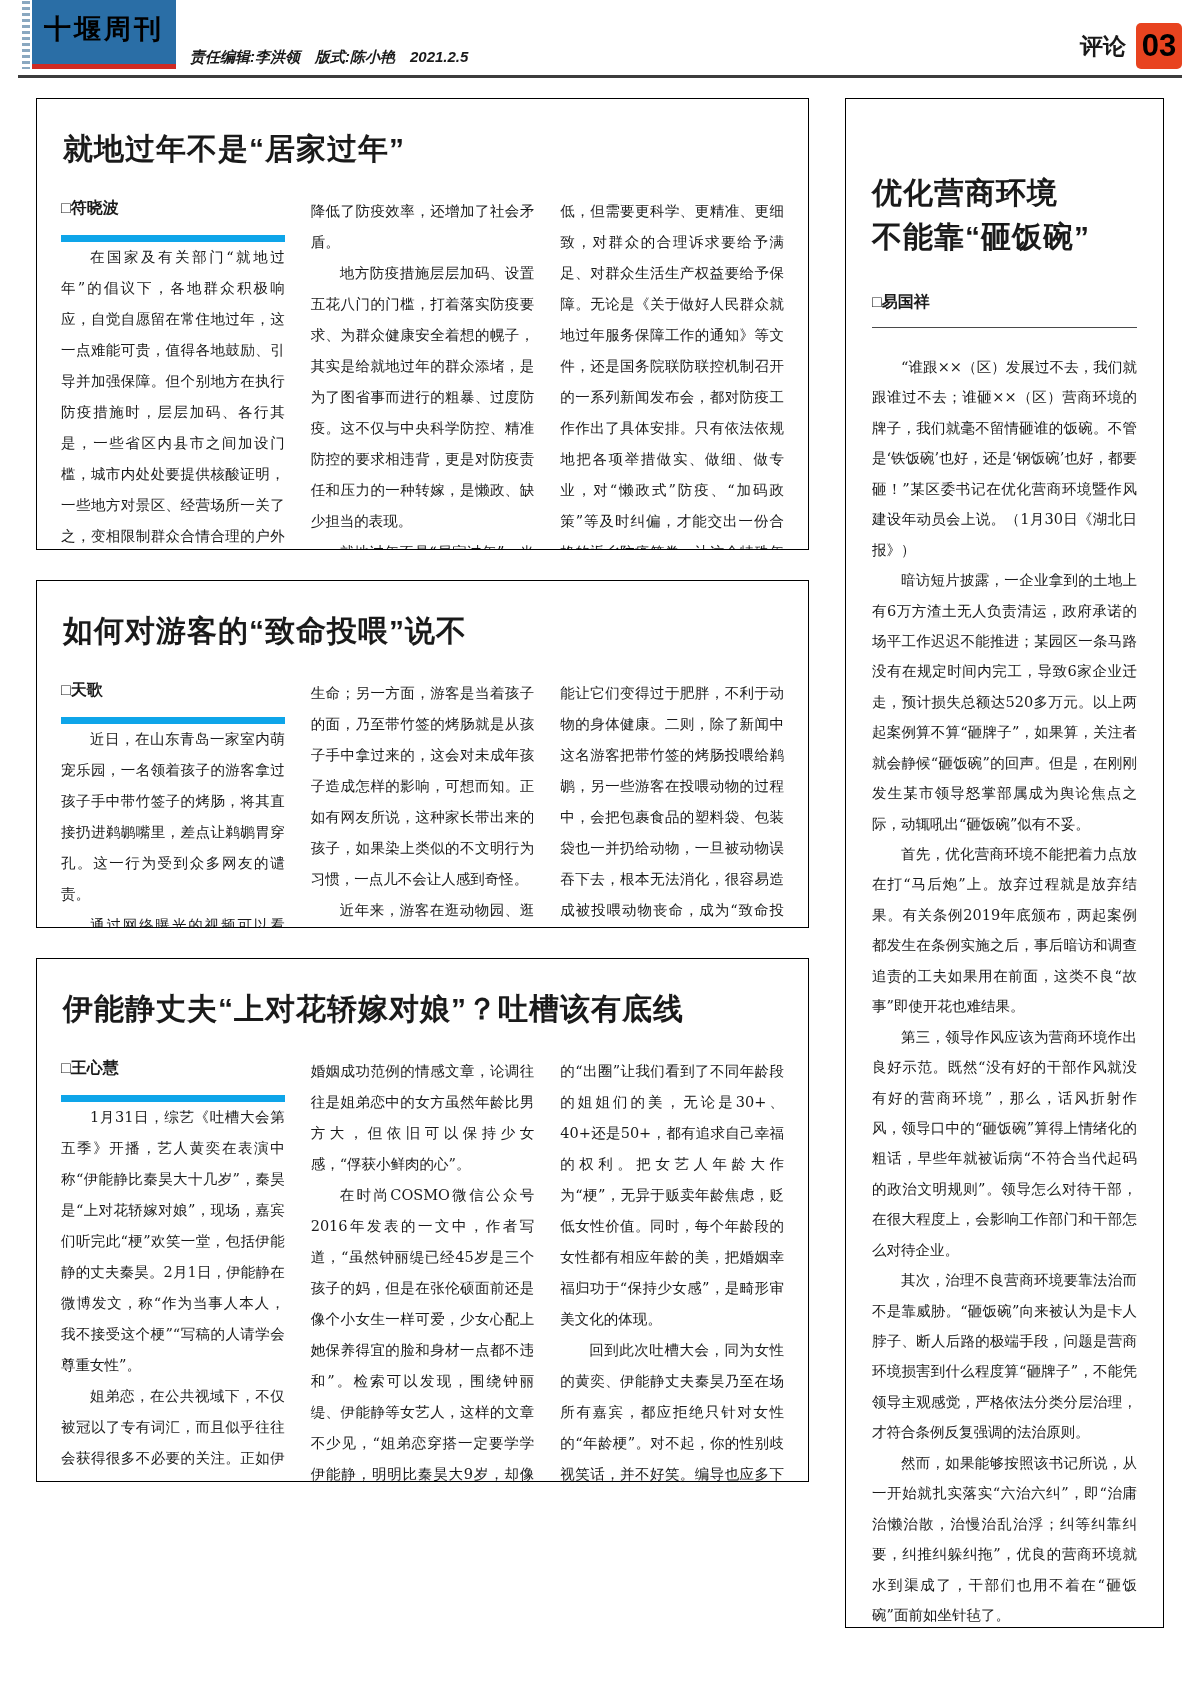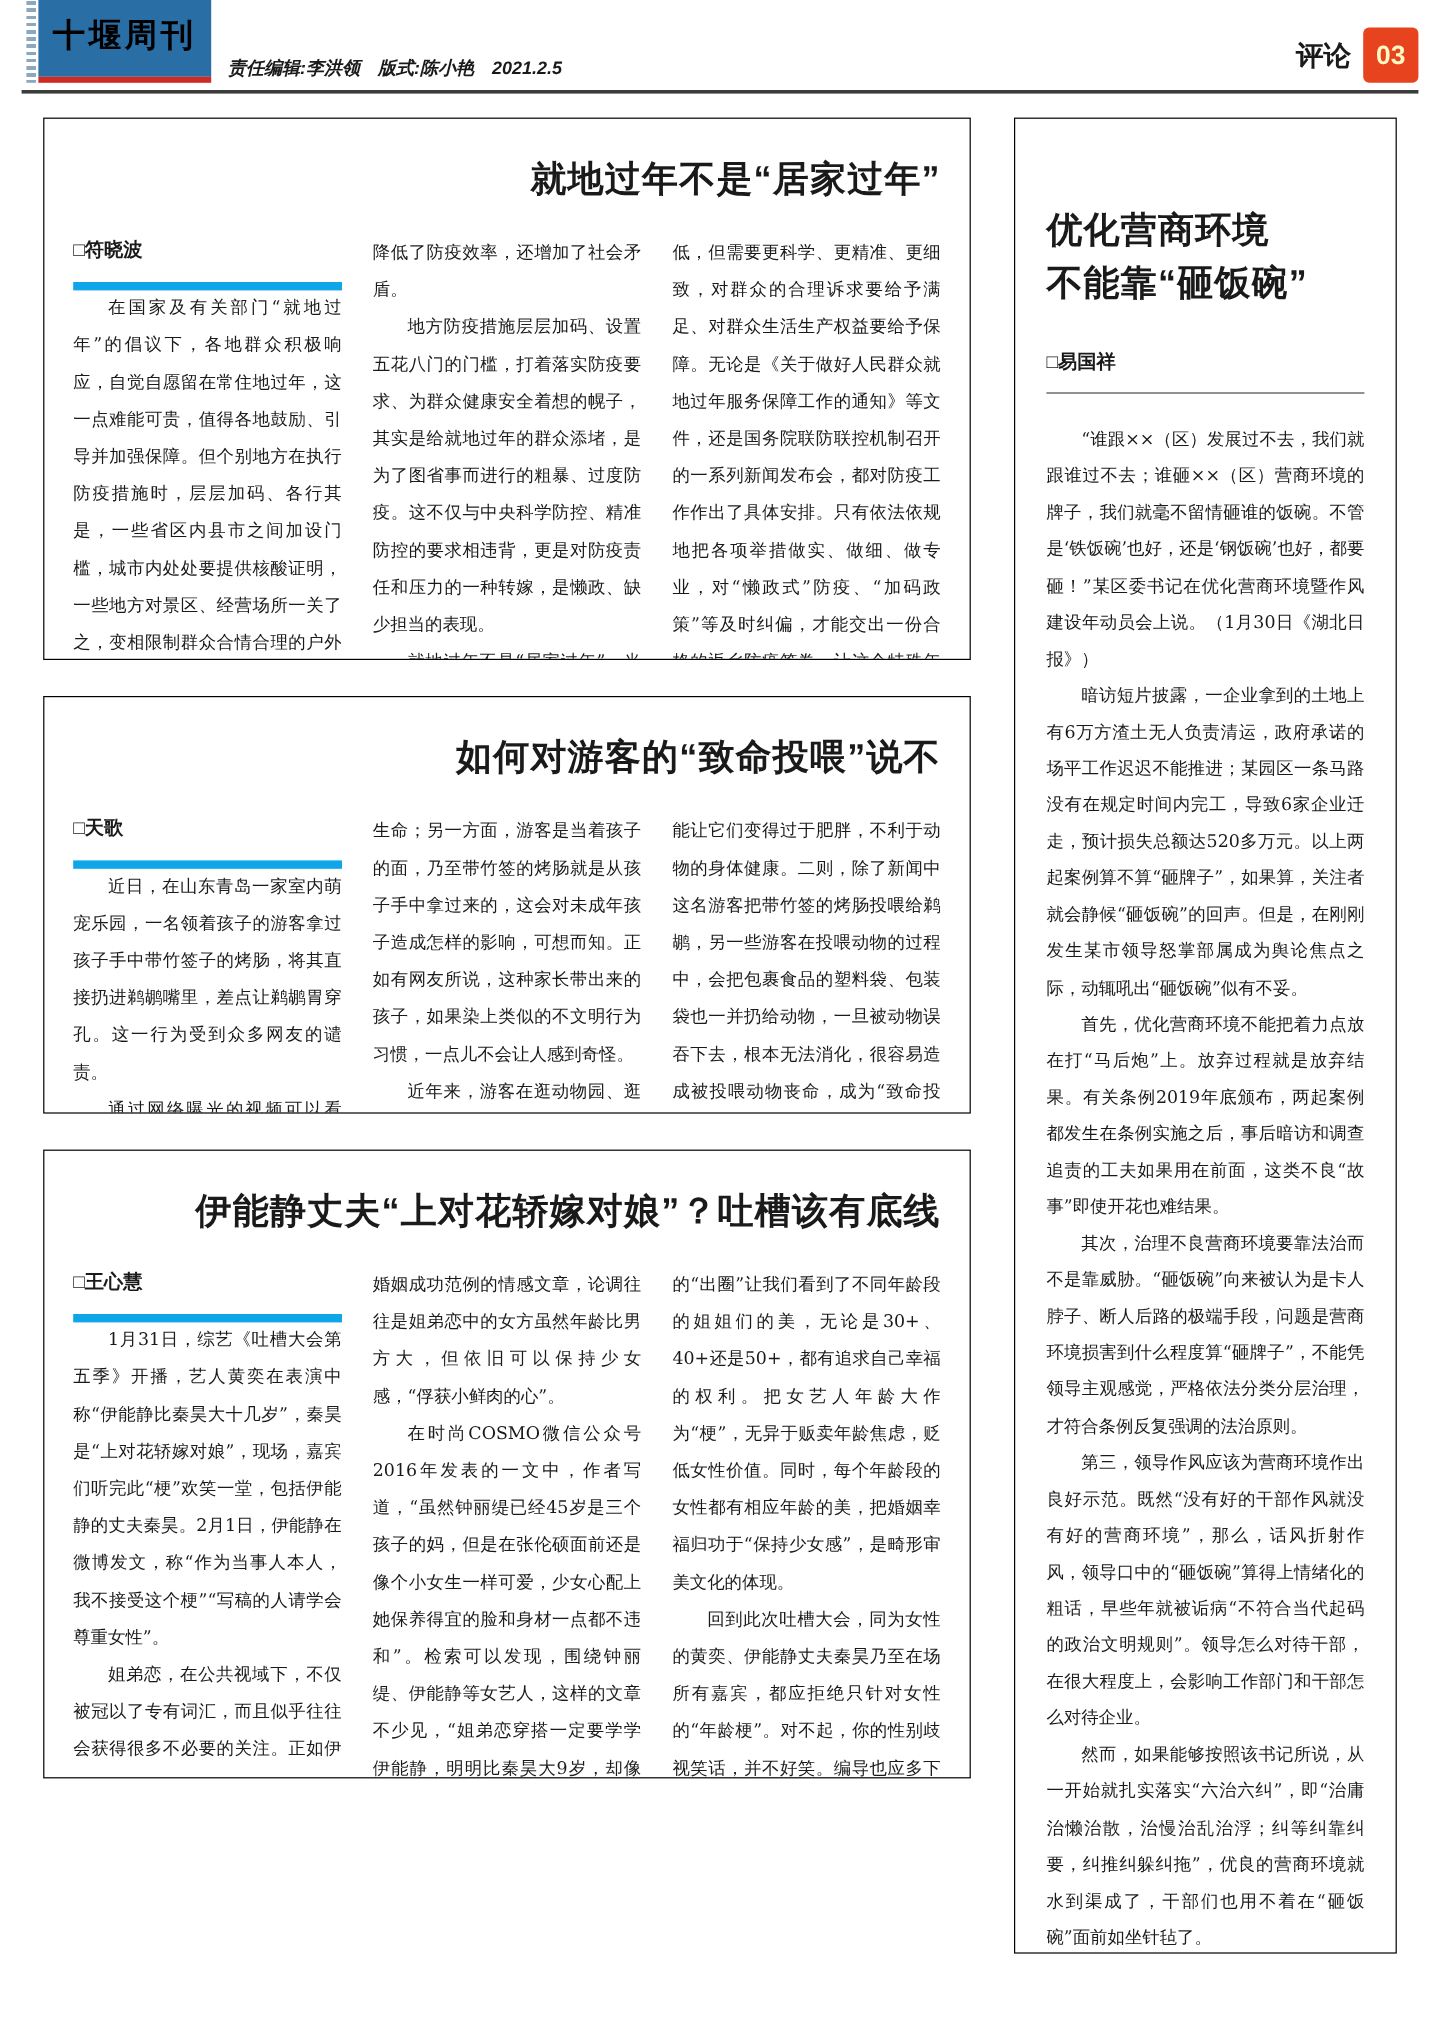--- a/index.html
+++ b/index.html
@@ -60,24 +60,24 @@
     align-items: center;
     gap: 10px;
   }
   .section-label {
     font-family: "Liberation Sans", sans-serif;
     font-weight: bold;
     font-size: 23px;
   }
   .page-number {
     background: #e8431f;
-    color: #fef9c3;
-    font-family: "Liberation Sans", sans-serif;
-    font-weight: bold;
-    font-size: 22px;
+    color: #000000;
+    font-family: "Liberation Sans", sans-serif;
+    font-weight: bold;
+    font-size: 31px;
     width: 46px; height: 46px;
     display: flex; align-items: center; justify-content: center;
     border-radius: 5px;
   }
 
   
   .main {
     display: flex;
     gap: 36px;
     padding: 20px 36px 0 36px;
@@ -101,21 +101,20 @@
     background: #fff;
   }
 
   .article-title {
     font-family: "Liberation Sans", sans-serif;
     font-weight: bold;
     font-size: 30px;
     letter-spacing: 1px;
     margin: 4px 0 26px 2px;
     white-space: nowrap;
-    text-align: right;
   }
   .cols3 {
     column-count: 3;
     column-gap: 26px;
   }
   .byline {
     font-family: "Liberation Sans", sans-serif;
     font-weight: bold;
     font-size: 16px;
     padding: 2px 0 16px 0;
@@ -215,18 +214,18 @@
 
   <div class="sidebar-box">
     <div class="sidebar-title">
       <div>优化营商环境</div>
       <div>不能靠“砸饭碗”</div>
     </div>
     <div class="sidebar-byline">□易国祥</div>
     <p class="sidebar-para">“谁跟××（区）发展过不去，我们就跟谁过不去；谁砸××（区）营商环境的牌子，我们就毫不留情砸谁的饭碗。不管是‘铁饭碗’也好，还是‘钢饭碗’也好，都要砸！”某区委书记在优化营商环境暨作风建设年动员会上说。（1月30日《湖北日报》）</p>
     <p class="sidebar-para">暗访短片披露，一企业拿到的土地上有6万方渣土无人负责清运，政府承诺的场平工作迟迟不能推进；某园区一条马路没有在规定时间内完工，导致6家企业迁走，预计损失总额达520多万元。以上两起案例算不算“砸牌子”，如果算，关注者就会静候“砸饭碗”的回声。但是，在刚刚发生某市领导怒掌部属成为舆论焦点之际，动辄吼出“砸饭碗”似有不妥。</p>
     <p class="sidebar-para">首先，优化营商环境不能把着力点放在打“马后炮”上。放弃过程就是放弃结果。有关条例2019年底颁布，两起案例都发生在条例实施之后，事后暗访和调查追责的工夫如果用在前面，这类不良“故事”即使开花也难结果。</p>
+    <p class="sidebar-para">第三，领导作风应该为营商环境作出良好示范。既然“没有好的干部作风就没有好的营商环境”，那么，话风折射作风，领导口中的“砸饭碗”算得上情绪化的粗话，早些年就被诟病“不符合当代起码的政治文明规则”。领导怎么对待干部，在很大程度上，会影响工作部门和干部怎么对待企业。</p>
     <p class="sidebar-para">其次，治理不良营商环境要靠法治而不是靠威胁。“砸饭碗”向来被认为是卡人脖子、断人后路的极端手段，问题是营商环境损害到什么程度算“砸牌子”，不能凭领导主观感觉，严格依法分类分层治理，才符合条例反复强调的法治原则。</p>
-    <p class="sidebar-para">第三，领导作风应该为营商环境作出良好示范。既然“没有好的干部作风就没有好的营商环境”，那么，话风折射作风，领导口中的“砸饭碗”算得上情绪化的粗话，早些年就被诟病“不符合当代起码的政治文明规则”。领导怎么对待干部，在很大程度上，会影响工作部门和干部怎么对待企业。</p>
     <p class="sidebar-para">然而，如果能够按照该书记所说，从一开始就扎实落实“六治六纠”，即“治庸治懒治散，治慢治乱治浮；纠等纠靠纠要，纠推纠躲纠拖”，优良的营商环境就水到渠成了，干部们也用不着在“砸饭碗”面前如坐针毡了。</p>
   </div>
 
 </div>
 
 </body></html>

